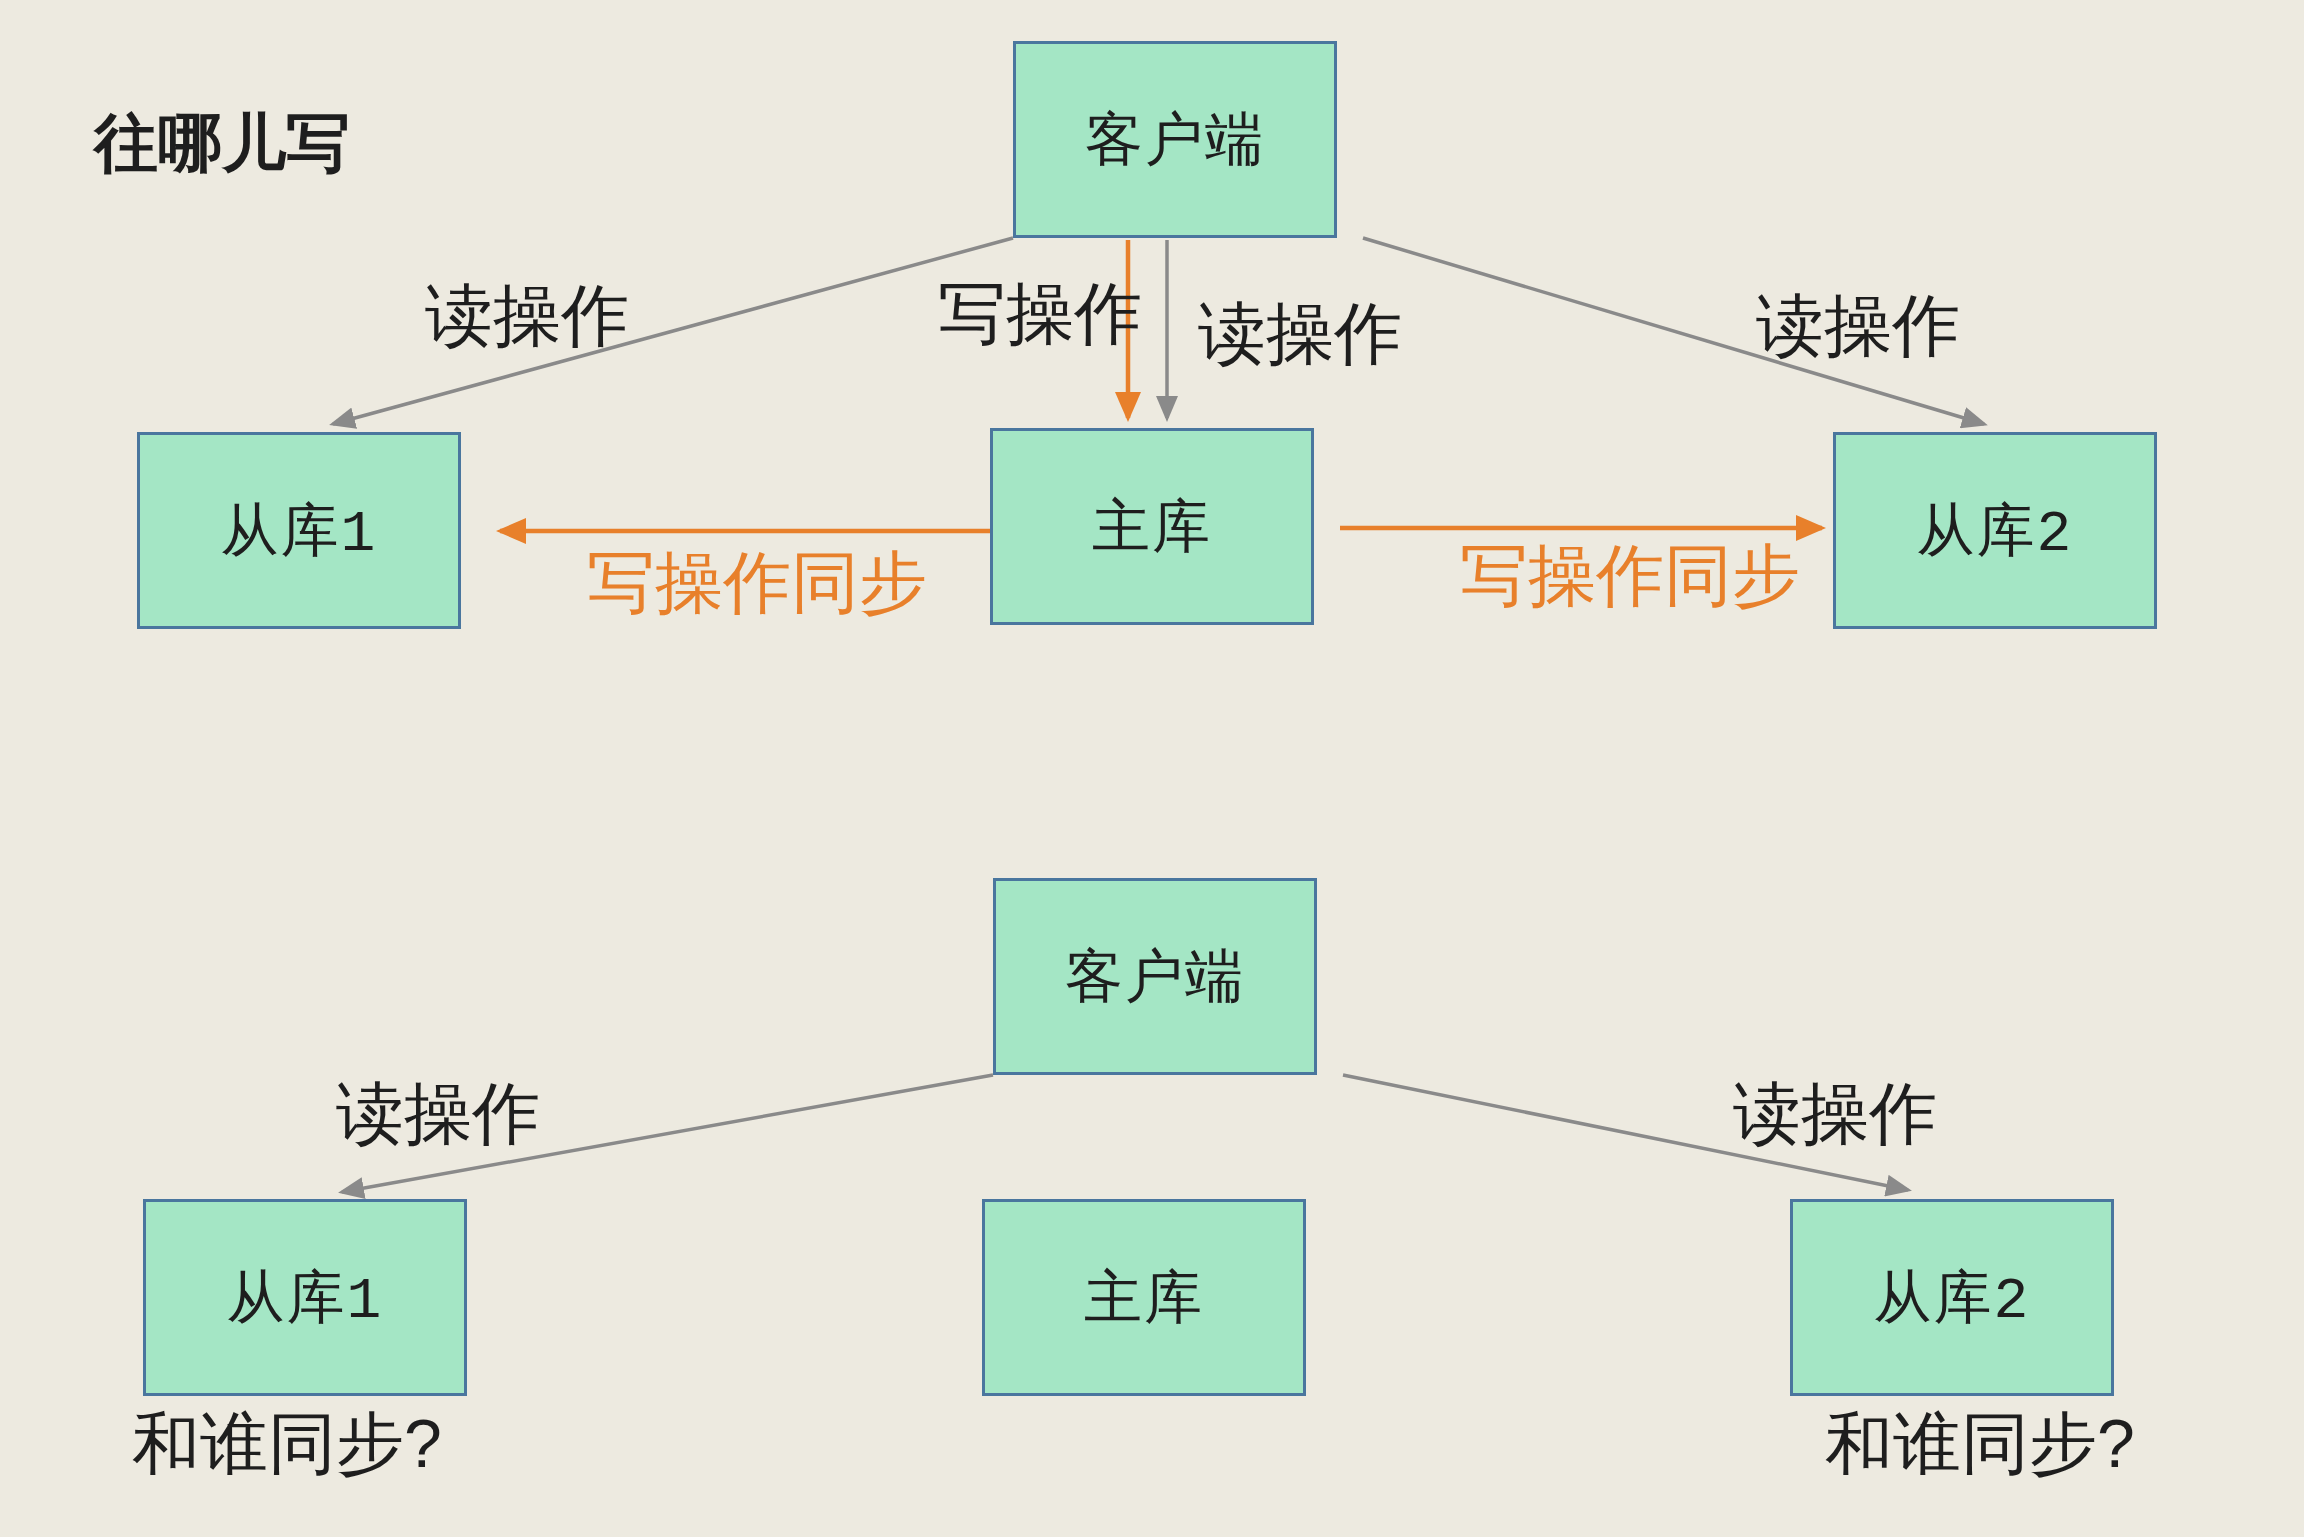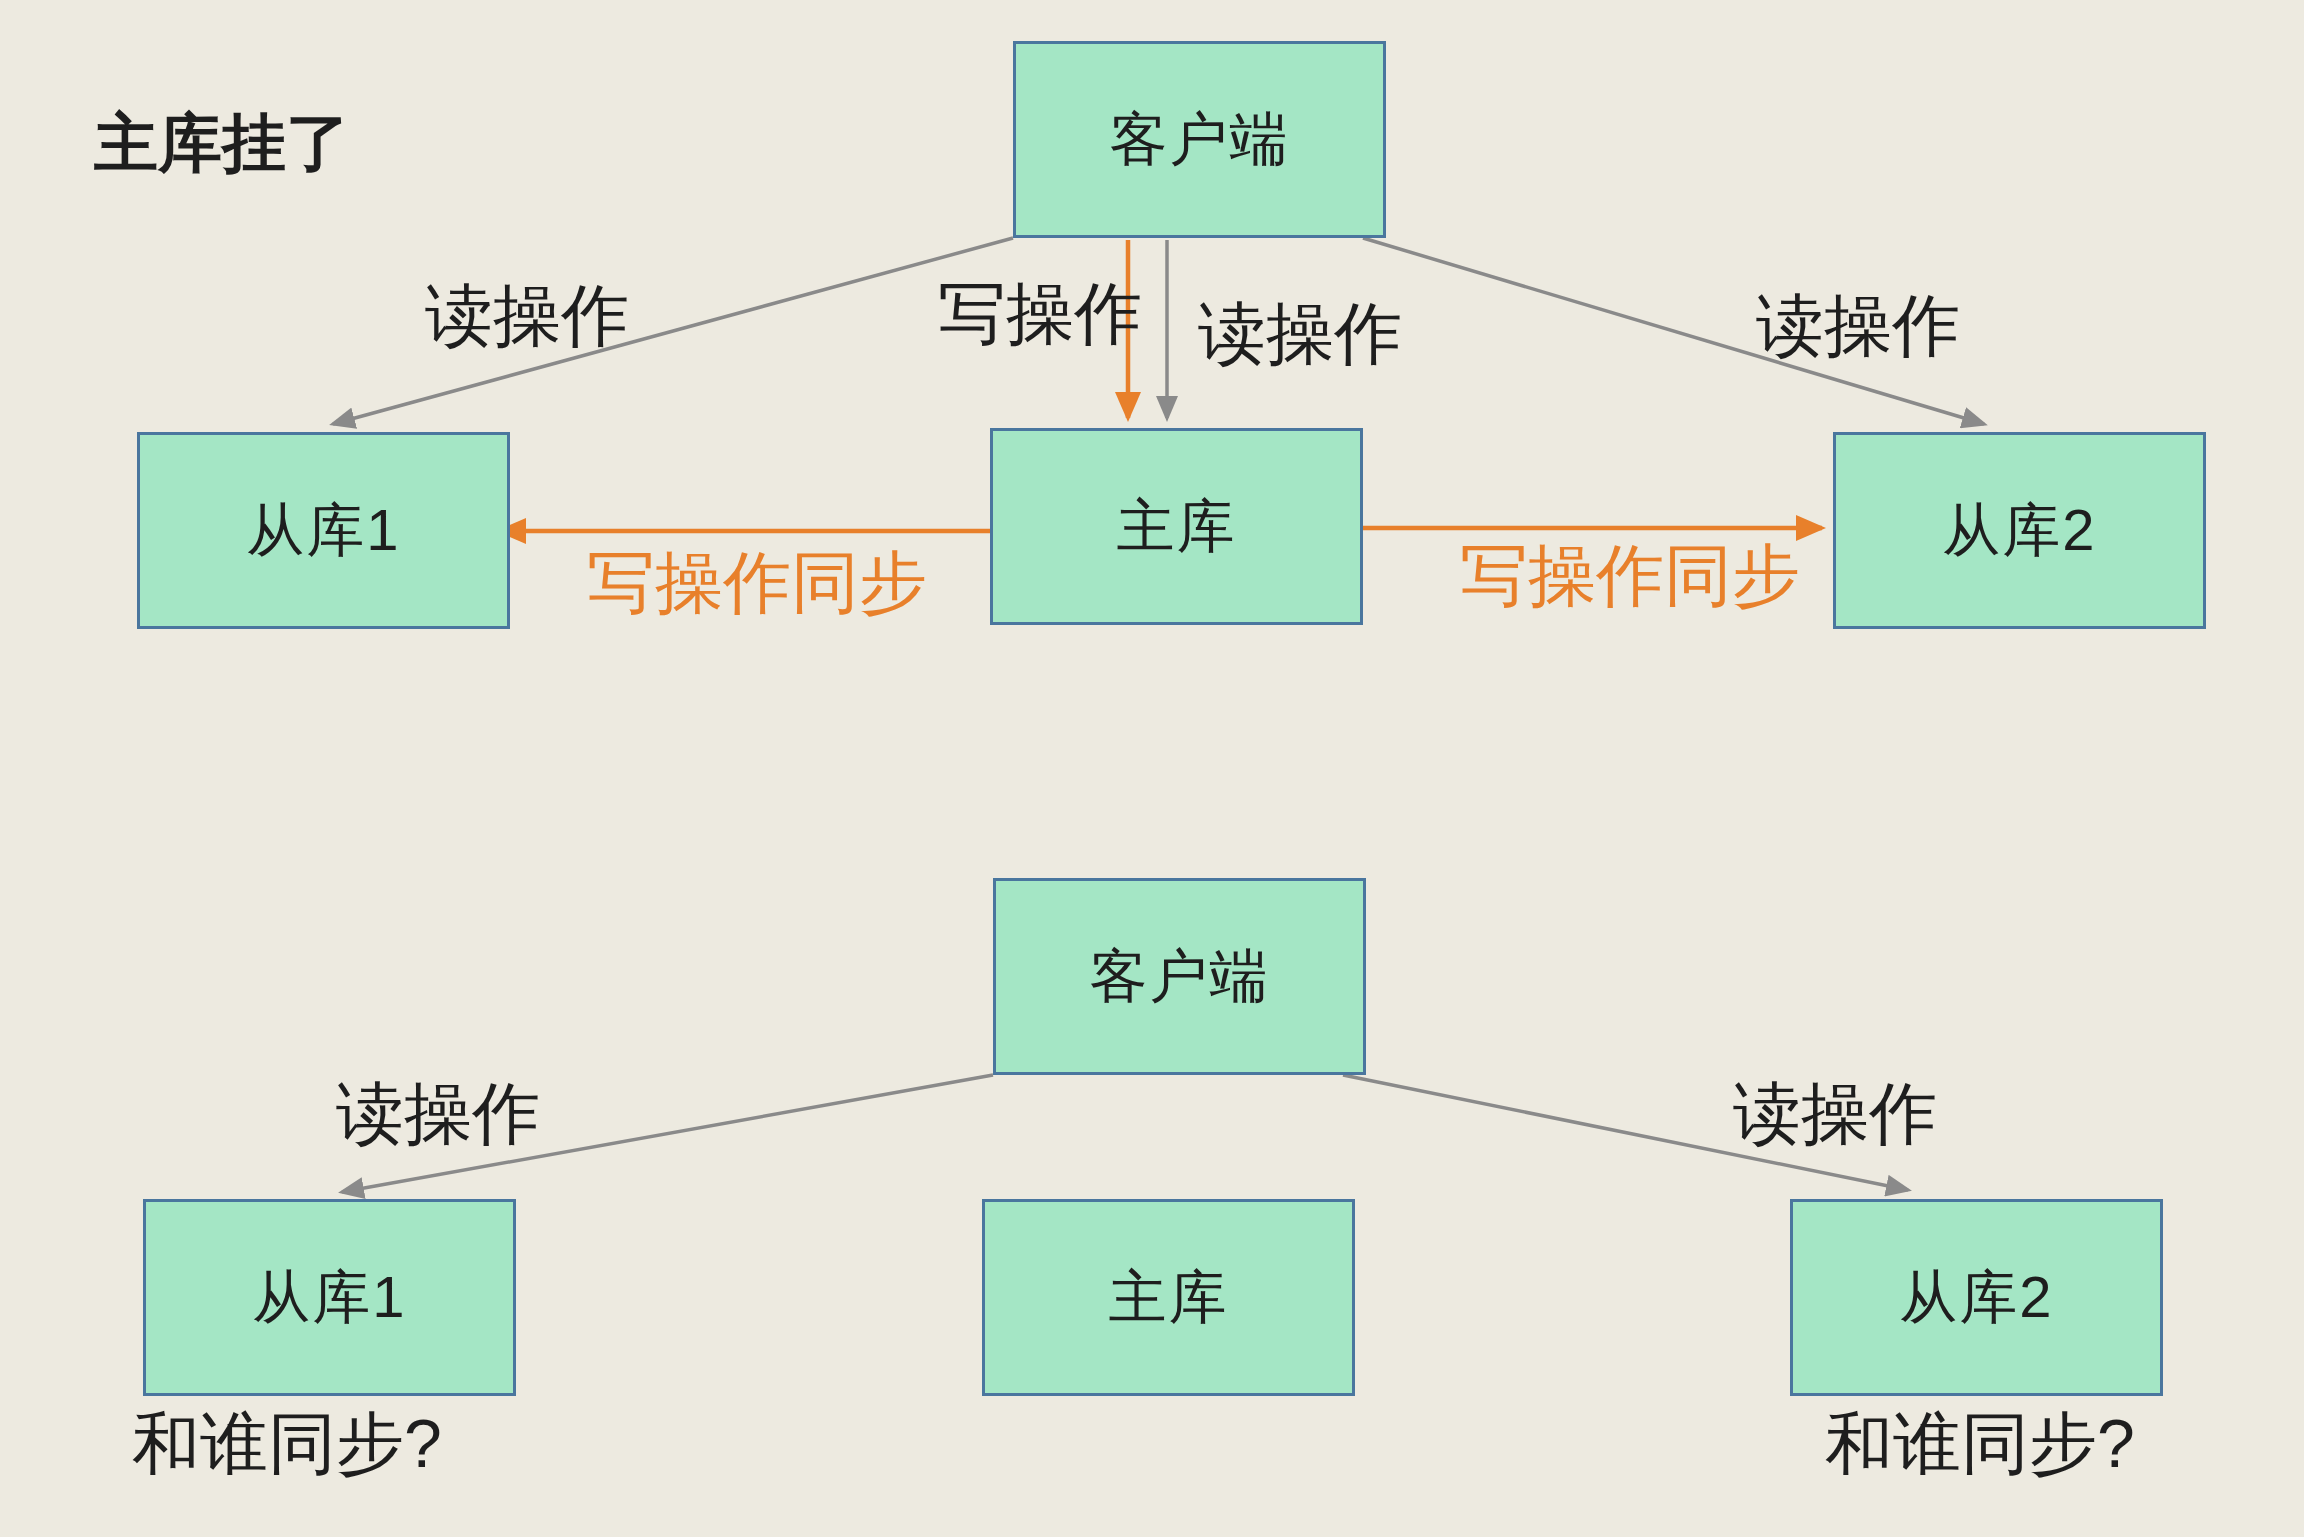--- a/index.html
+++ b/index.html
@@ -26,27 +26,28 @@
     position: absolute; left: 0; top: 0;
     width: 2304px; height: 1537px;
   }
   .edge-gray  { stroke: var(--gray-line); stroke-width: 3.5; fill: none; }
   .edge-orange{ stroke: var(--orange);   stroke-width: 4.5; fill: none; }
   .head-gray   { fill: var(--gray-line); }
   .head-orange { fill: var(--orange); }
 
   .node {
     position: absolute;
-    width: 373px; height: 197px;
+    width: 324px; height: 197px;
     background: var(--node-fill);
     border: 3px solid var(--node-border);
     display: flex; align-items: center; justify-content: center;
     font-size: 58px; font-weight: 500;
     color: var(--text);
     letter-spacing: 2px;
+    font-family: Liberation Mono, monospace;
   }
   .section-title {
     position: absolute;
     font-size: 64px; font-weight: 700;
     color: var(--text);
     white-space: nowrap;
   }
   .edge-label {
     position: absolute;
     transform: translate(-50%, -50%);
@@ -75,21 +76,21 @@
     <line class="edge-orange" x1="1128" y1="240" x2="1128" y2="418" marker-end="url(#arrow-orange)"></line>
     <line class="edge-gray" x1="1167" y1="240" x2="1167" y2="418" marker-end="url(#arrow-gray)"></line>
     <line class="edge-gray" x1="1363" y1="238" x2="1984" y2="424" marker-end="url(#arrow-gray)"></line>
     <line class="edge-orange" x1="990" y1="531" x2="500" y2="531" marker-end="url(#arrow-orange)"></line>
     <line class="edge-orange" x1="1340" y1="528" x2="1822" y2="528" marker-end="url(#arrow-orange)"></line>
 
     <line class="edge-gray" x1="993" y1="1075" x2="342" y2="1192" marker-end="url(#arrow-gray)"></line>
     <line class="edge-gray" x1="1343" y1="1075" x2="1908" y2="1190" marker-end="url(#arrow-gray)"></line>
   </svg>
 
-  <div class="section-title" style="left:94px; top:100px;">主库挂了</div>
+  <div class="section-title" style="left:94px; top:100px;">往哪儿写</div>
 
   <div class="node" style="left:1013px; top:41px;">客户端</div>
   <div class="node" style="left:137px; top:432px;">从库1</div>
   <div class="node" style="left:990px; top:428px;">主库</div>
   <div class="node" style="left:1833px; top:432px;">从库2</div>
 
   <div class="edge-label" style="left:527px; top:316px;">读操作</div>
   <div class="edge-label" style="left:1040px; top:314px;">写操作</div>
   <div class="edge-label" style="left:1300px; top:334px;">读操作</div>
   <div class="edge-label" style="left:1858px; top:326px;">读操作</div>

